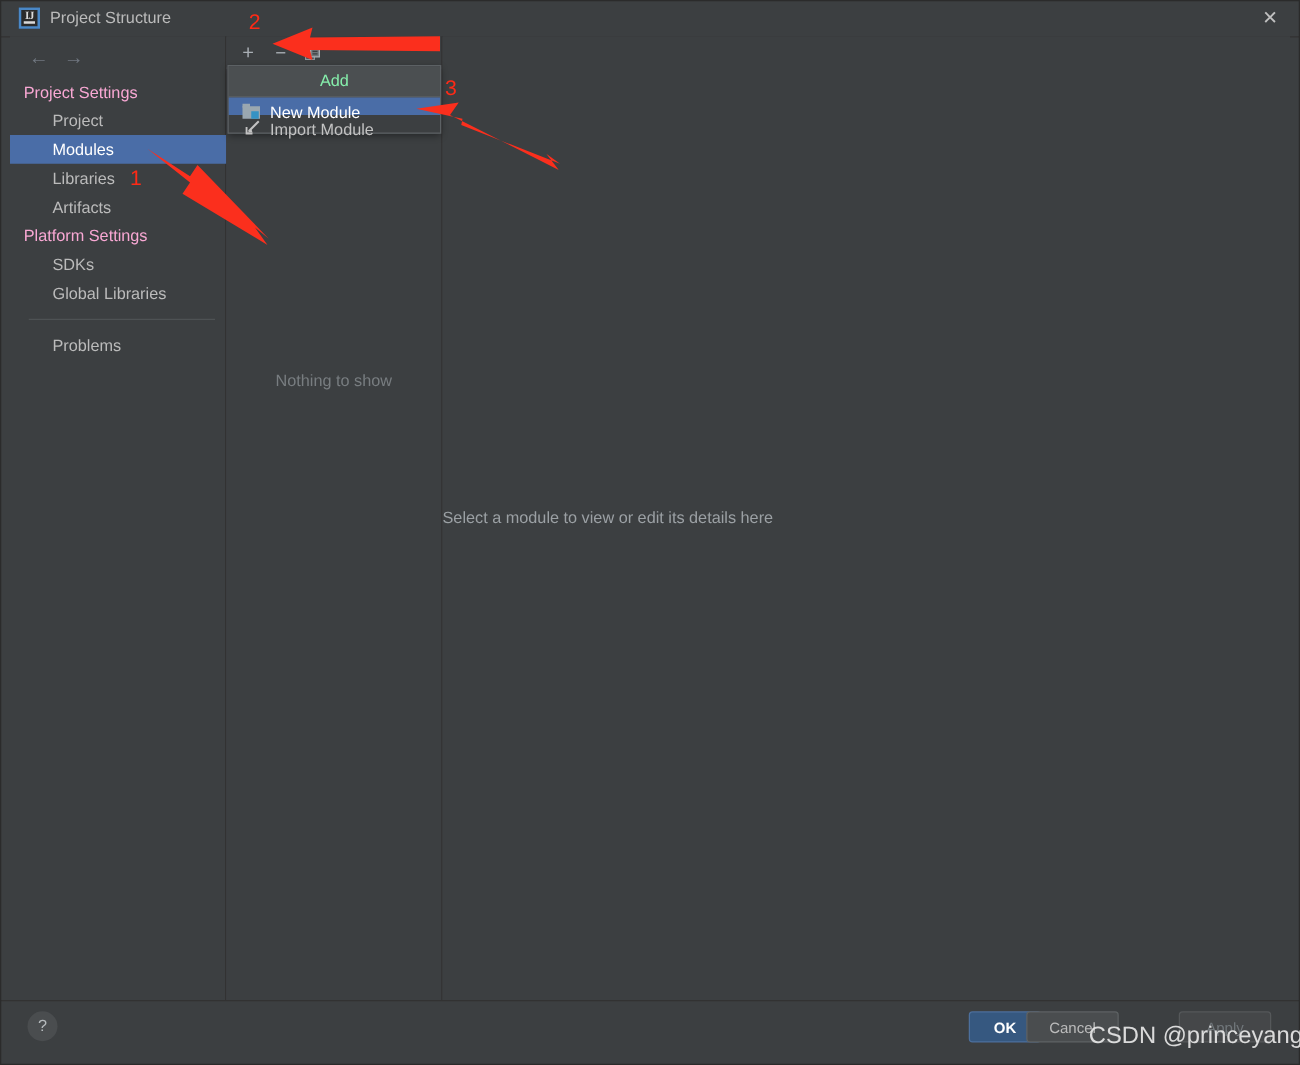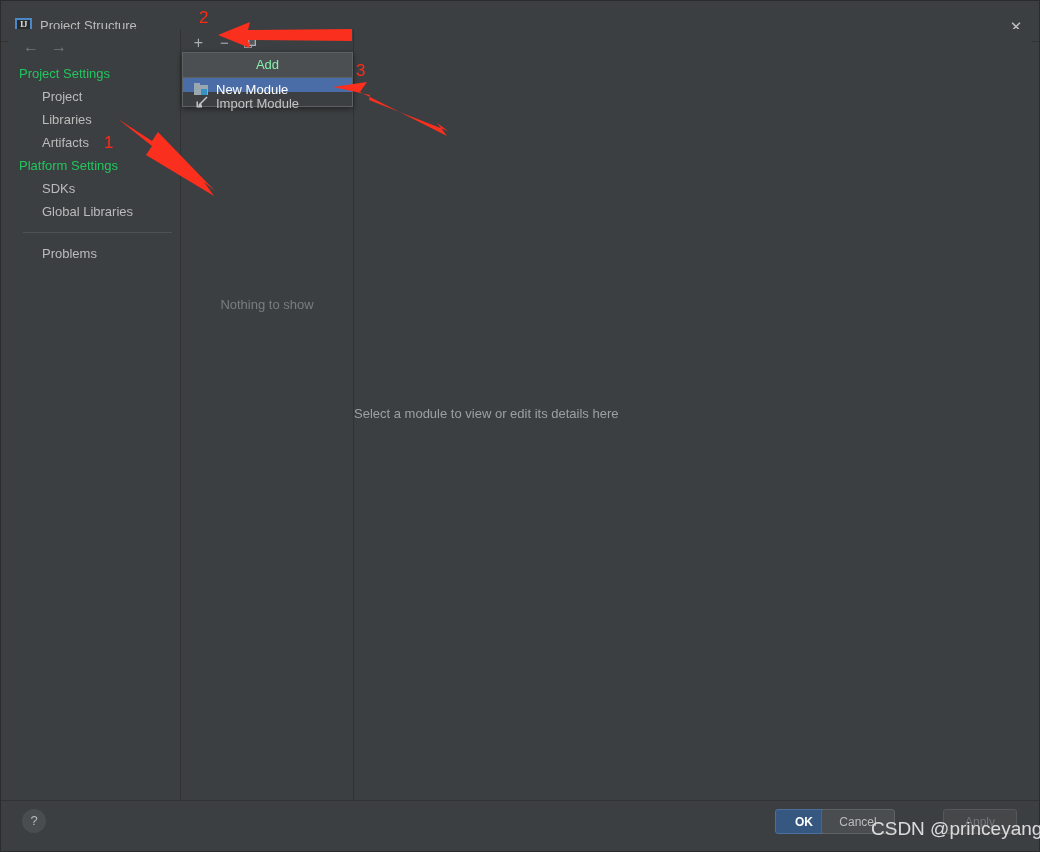--- a/index.html
+++ b/index.html
@@ -26,21 +26,20 @@
   }
 
   
   .titlebar {
     position: absolute;
     left: 0; top: 0;
     width: 1040px;
     height: 29px;
     background: #3c3f41;
     border-bottom: 1px solid #323232;
-    margin-top: 12px;
   }
   .titlebar-icon {
     position: absolute;
     left: 15px; top: 6px;
     width: 17px; height: 17px;
   }
   .ij-logo {
     width: 17px; height: 17px;
     border: 2px solid #4a88c7;
     box-sizing: border-box;
@@ -114,21 +113,21 @@
   .tree {
     position: absolute;
     left: 0; top: 33px;
     width: 173px;
   }
   .tree-group {
     height: 23px;
     line-height: 23px;
     padding-left: 11px;
     font-size: 13px;
-    color: #22c55e;
+    color: #f9a8d4;
   }
   .tree-item {
     height: 23px;
     line-height: 23px;
     padding-left: 34px;
     font-size: 13px;
     color: #bbbbbb;
   }
   .tree-item.selected {
     background: #4a6da7;
@@ -369,20 +368,21 @@
 
   <div class="sidebar">
     <div class="nav-arrows">
       <div class="nav-arrow nav-back">←</div>
       <div class="nav-arrow nav-fwd">→</div>
     </div>
 
     <div class="tree">
       <div class="tree-group">Project Settings</div>
       <div class="tree-item">Project</div>
+      <div class="tree-item selected">Modules</div>
       <div class="tree-item">Libraries</div>
       <div class="tree-item">Artifacts</div>
 
       <div class="tree-group">Platform Settings</div>
       <div class="tree-item">SDKs</div>
       <div class="tree-item">Global Libraries</div>
 
       <div class="tree-separator"></div>
 
       <div class="tree-item">Problems</div>

